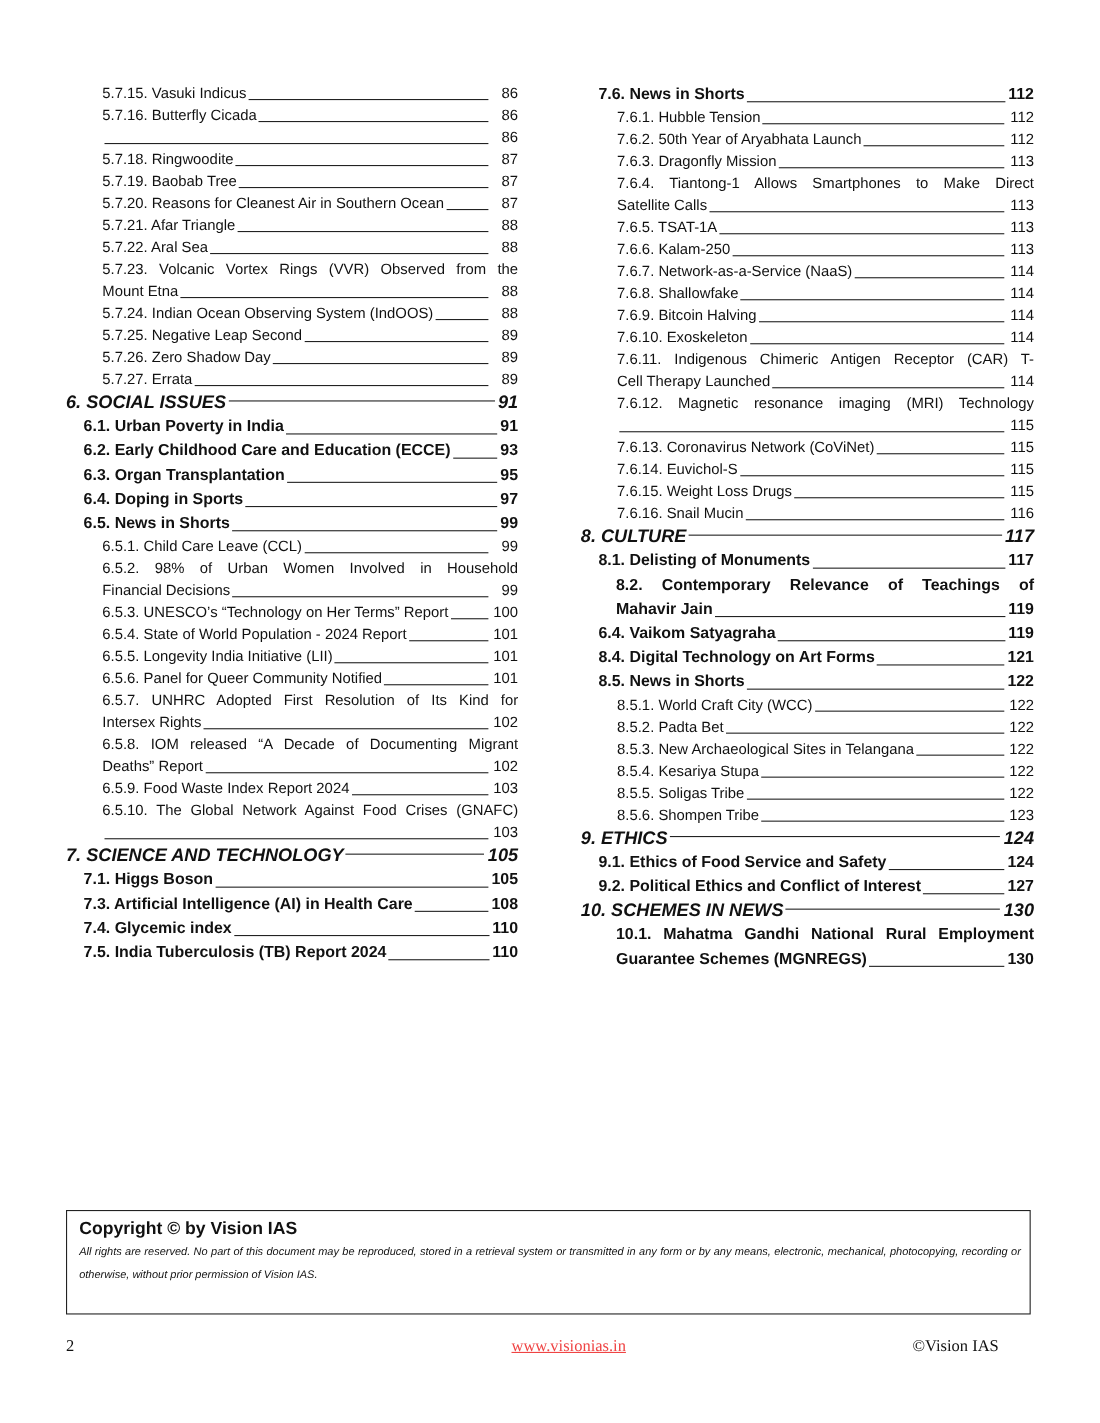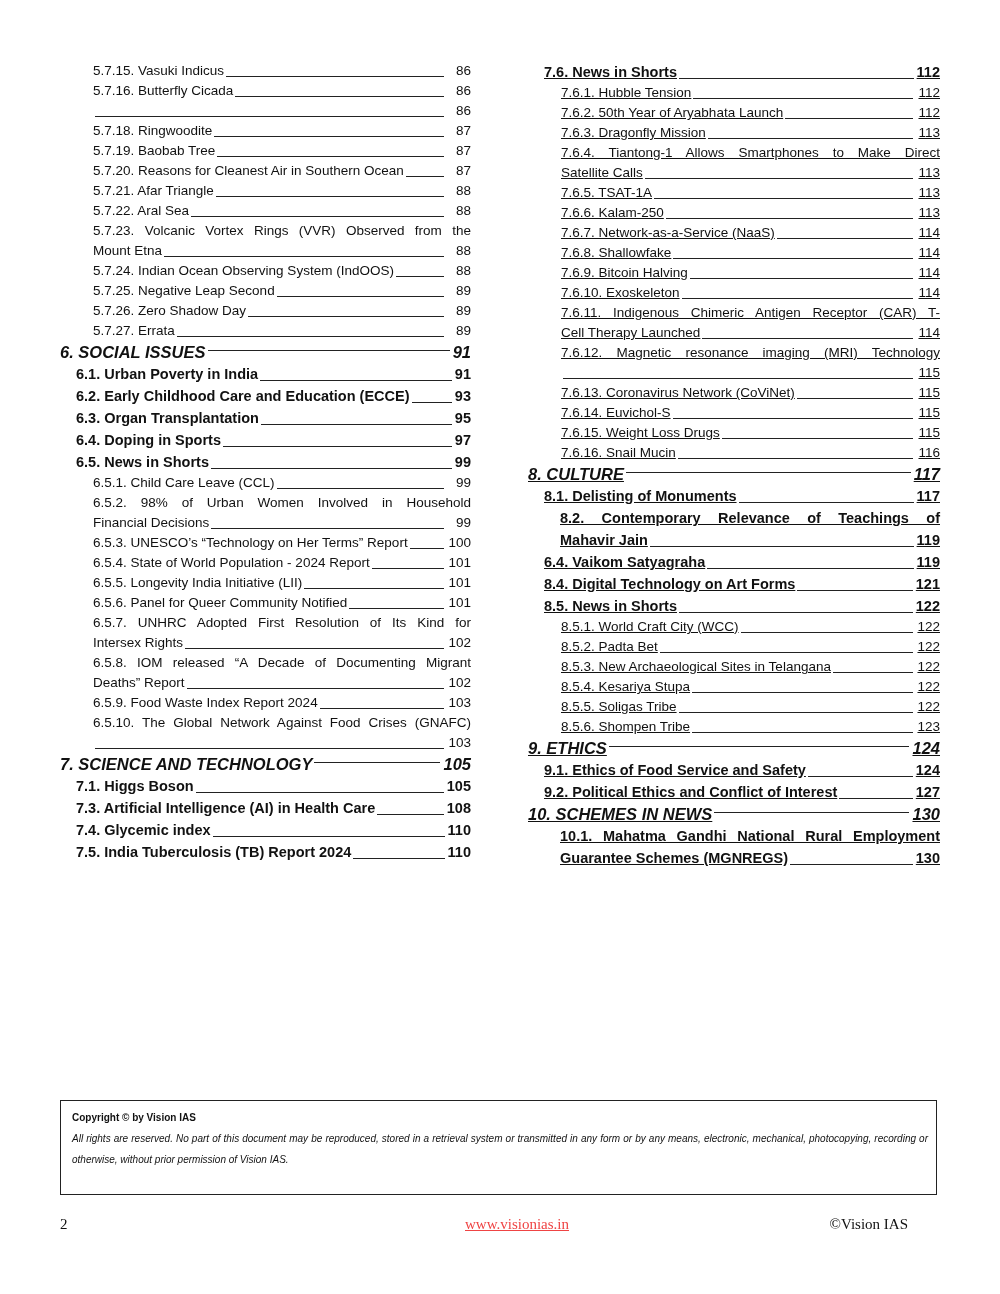--- a/index.html
+++ b/index.html
@@ -1,34 +1,34 @@
 <!DOCTYPE html>
 <html><head>
 <meta charset="utf-8">
 <style>
   html, body { margin: 0; padding: 0; background: #fff; }
   body { width: 1000px; height: 1294px; position: relative; font-family: "Liberation Sans", sans-serif; color: #111; overflow: hidden; }
-  .col { position: absolute; top: 61px; }
+  .col { position: absolute; top: 75px; }
   #col-left { left: 60px; width: 411px; }
-  #col-right { left: 528px; width: 412px; text-decoration: underline; }
+  #col-right { left: 528px; width: 412px; }
   .entry { display: flex; align-items: flex-end; }
   .entry .txt { white-space: nowrap; }
   .entry .lead { flex: 1; border-bottom: 1px solid #222; margin: 0 3px 4px 2px; min-width: 6px; }
   .entry .pg { white-space: nowrap; text-align: right; }
   .wrap { }
   .wrap .first { text-align: justify; text-align-last: justify; white-space: nowrap; }
   .l1 { font-size: 16.5px; font-weight: bold; font-style: italic; height: 22px; line-height: 22px; padding-left: 0; align-items: center; }
   .l2 { font-size: 14.5px; font-weight: bold; height: 22px; line-height: 22px; padding-left: 16px; }
   .l3 { font-size: 13.5px; height: 20px; line-height: 20px; padding-left: 33px; }
   .l2.wrap, .l3.wrap { height: auto; }
   .l2.wrap .line { height: 22px; line-height: 22px; margin-left: 16px; }
   .l3.wrap .line { height: 20px; line-height: 20px; }
   .l3 .pg { min-width: 24px; }
   #copyright-box { position: absolute; left: 60px; top: 1100px; width: 864px; height: 86px; border: 1.5px solid #222; padding: 7px 0 0 11px; box-sizing: content-box; }
-  #copyright-title { font-size: 10px; font-weight: bold; height: 20px; line-height: 20px; }
+  #copyright-title { font-size: 16px; font-weight: bold; height: 20px; line-height: 20px; }
   #copyright-text { font-size: 10px; font-style: italic; line-height: 21px; width: 856px; text-align: justify; }
   #footer { position: absolute; top: 1216px; left: 60px; width: 848px; height: 20px; font-family: "Liberation Serif", serif; font-size: 15px; }
   #page-number { position: absolute; left: 0; top: 0; }
   #site-link { position: absolute; left: 372px; top: 0; color: #ef4444; text-decoration: underline; margin-left: 33px; }
   #brand { position: absolute; right: 0; top: 0; }
 </style>
 </head>
 <body>
 
 <div id="col-left" class="col">

